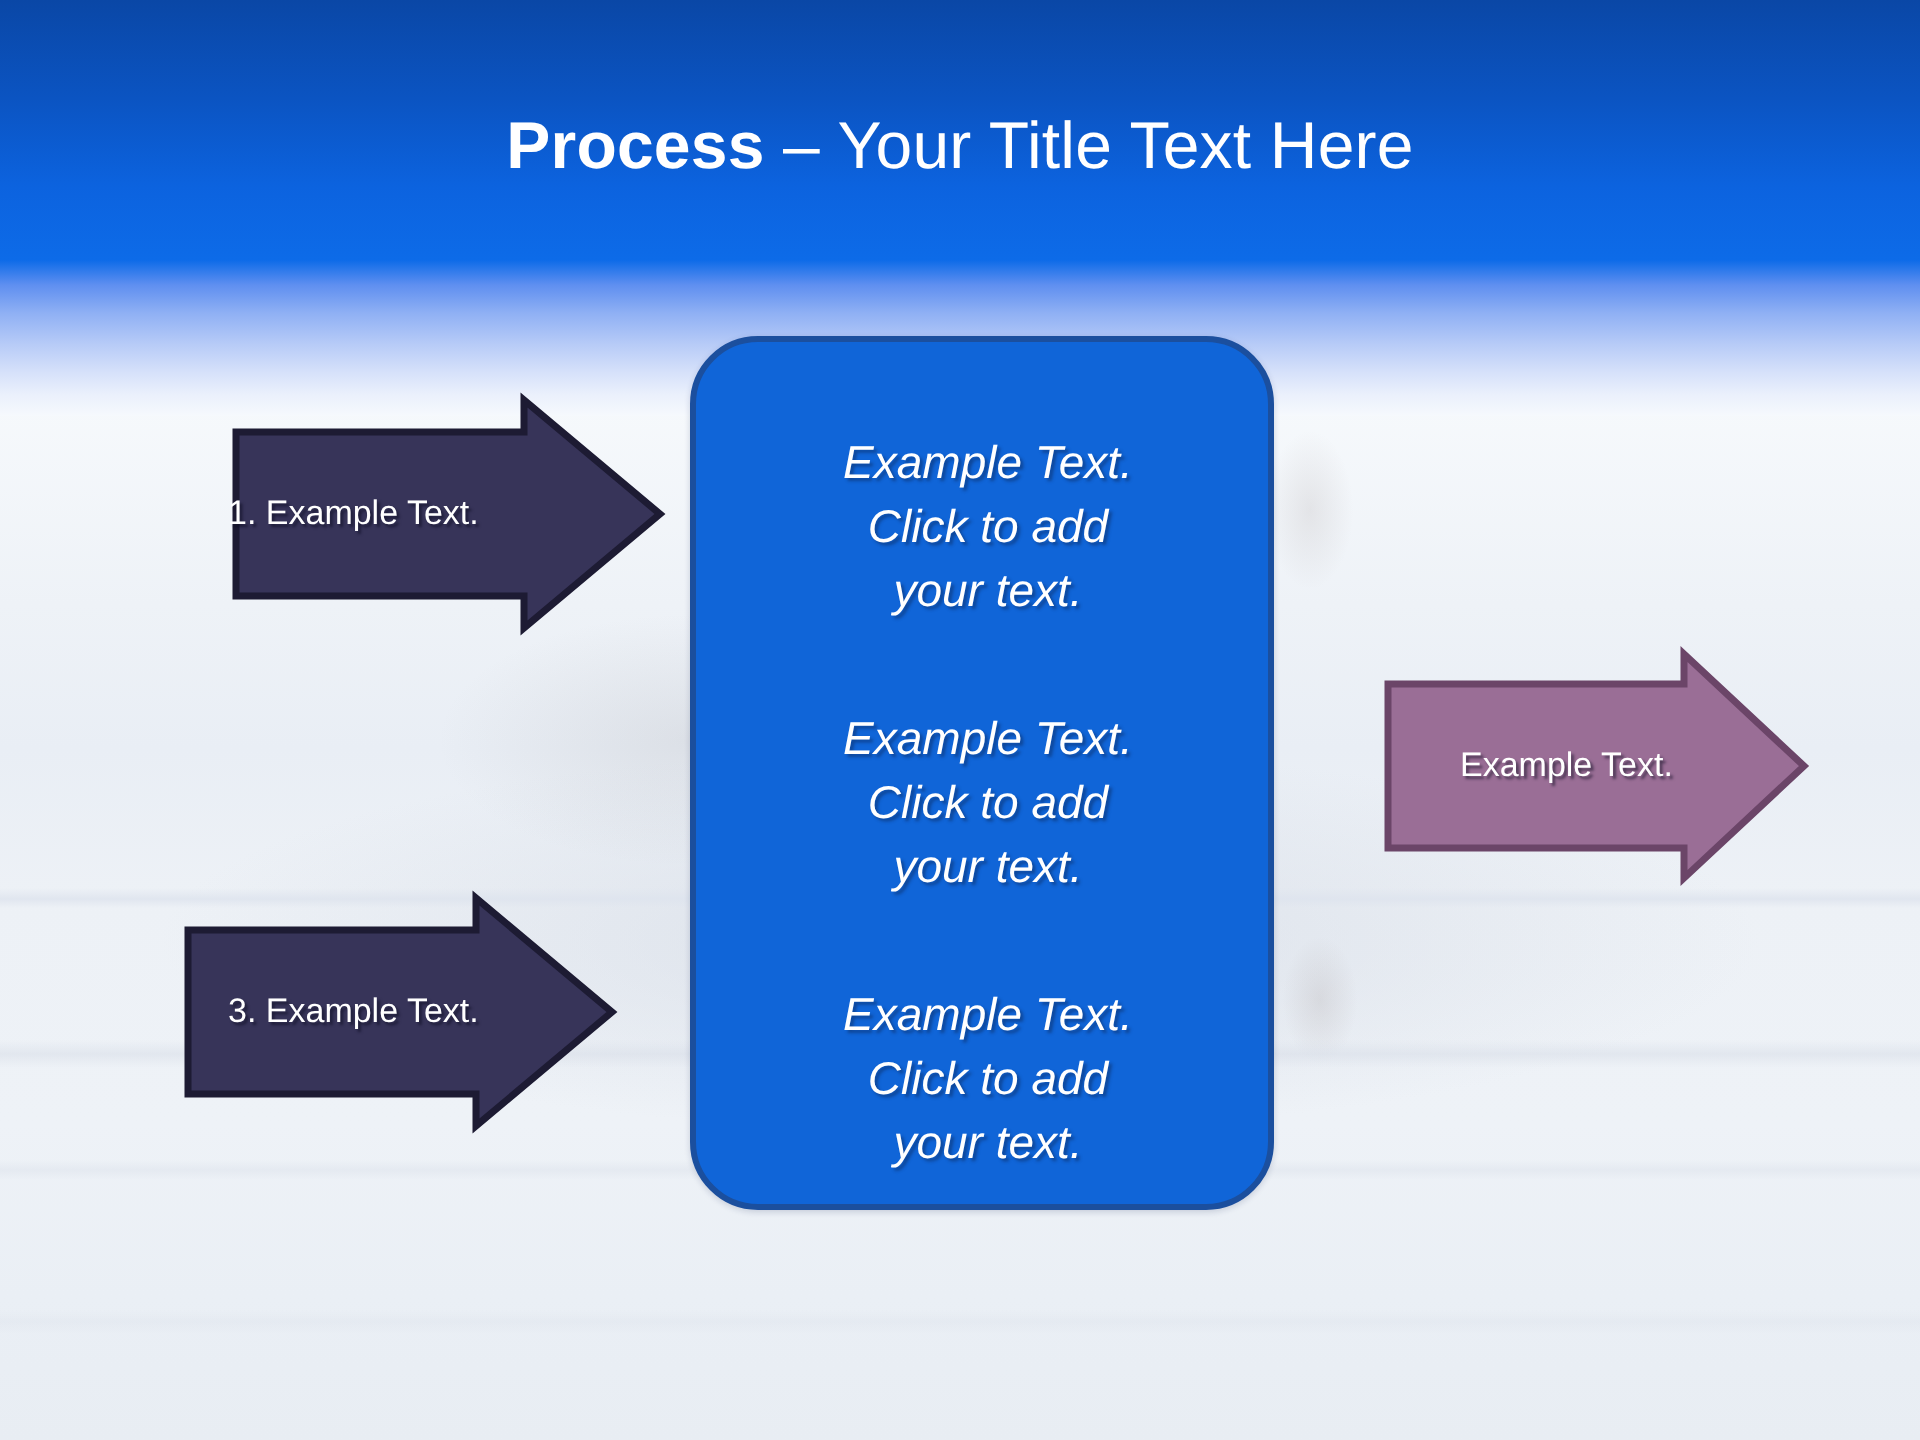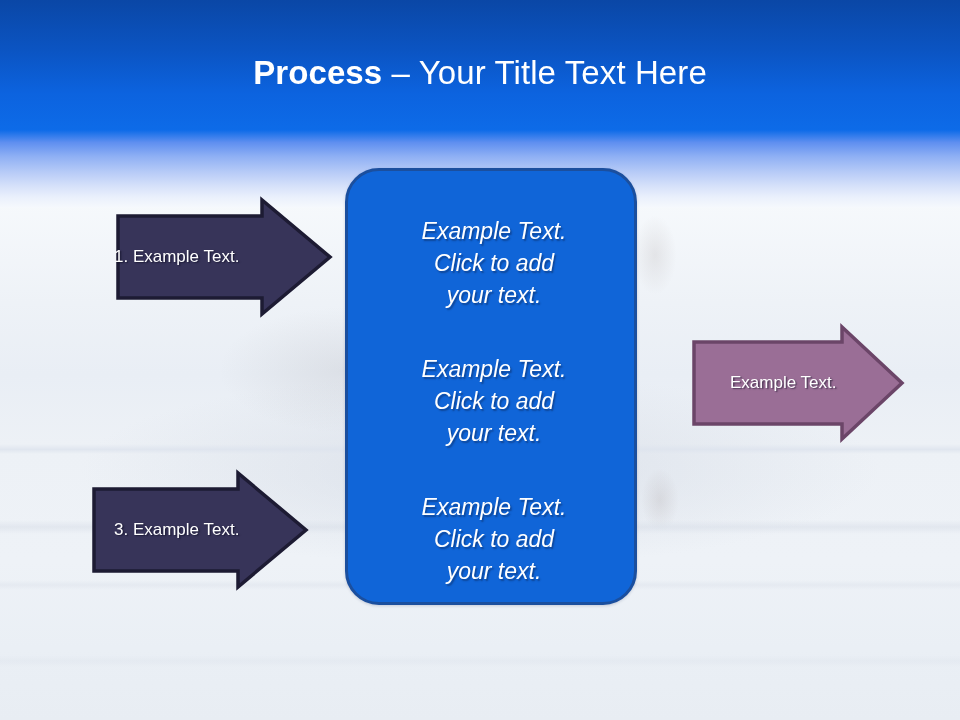--- a/index.html
+++ b/index.html
@@ -146,21 +146,21 @@
   }
 
   .arrow-right { width: 212px; height: 116px; }
   .arrow-right .arrow-label {
     left: 38px; top: 0; width: 150px; height: 116px;
     justify-content: flex-start;
   }
 
   #arrow1 { left: 92px; top: 198px; padding-left: 24px; }
   #arrow2 { left: 92px; top: 326px; }
-  #arrow3 { left: 92px; top: 471px; text-decoration: underline; }
+  #arrow3 { left: 92px; top: 447px; text-decoration: underline; }
   #arrow4 { left: 692px; top: 325px; }
 </style>
 </head>
 <body>
 
 <div id="slide">
 
   <div class="bg-photo"></div>
   <div class="bg-horizon"></div>
   <div class="bg-streak s1"></div>

